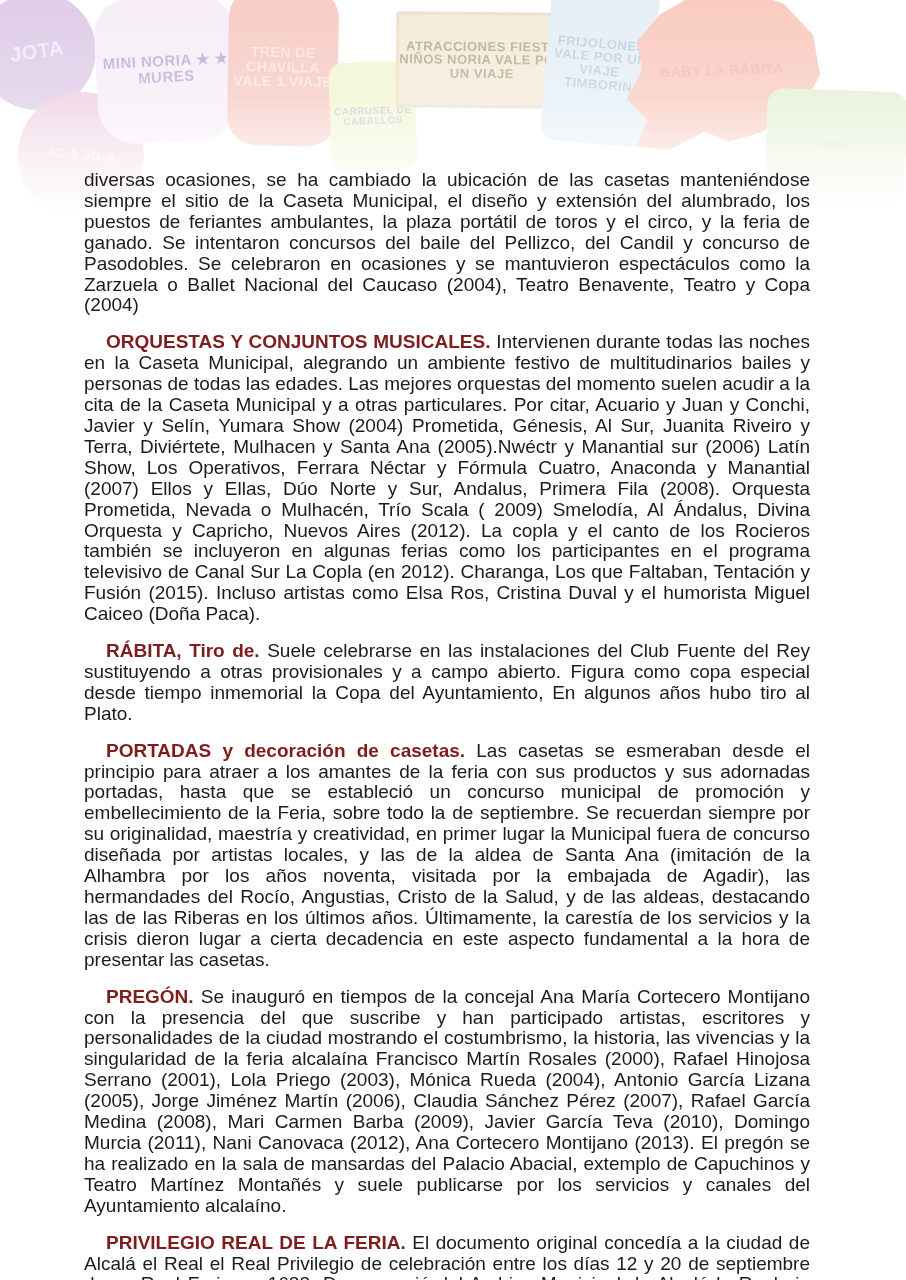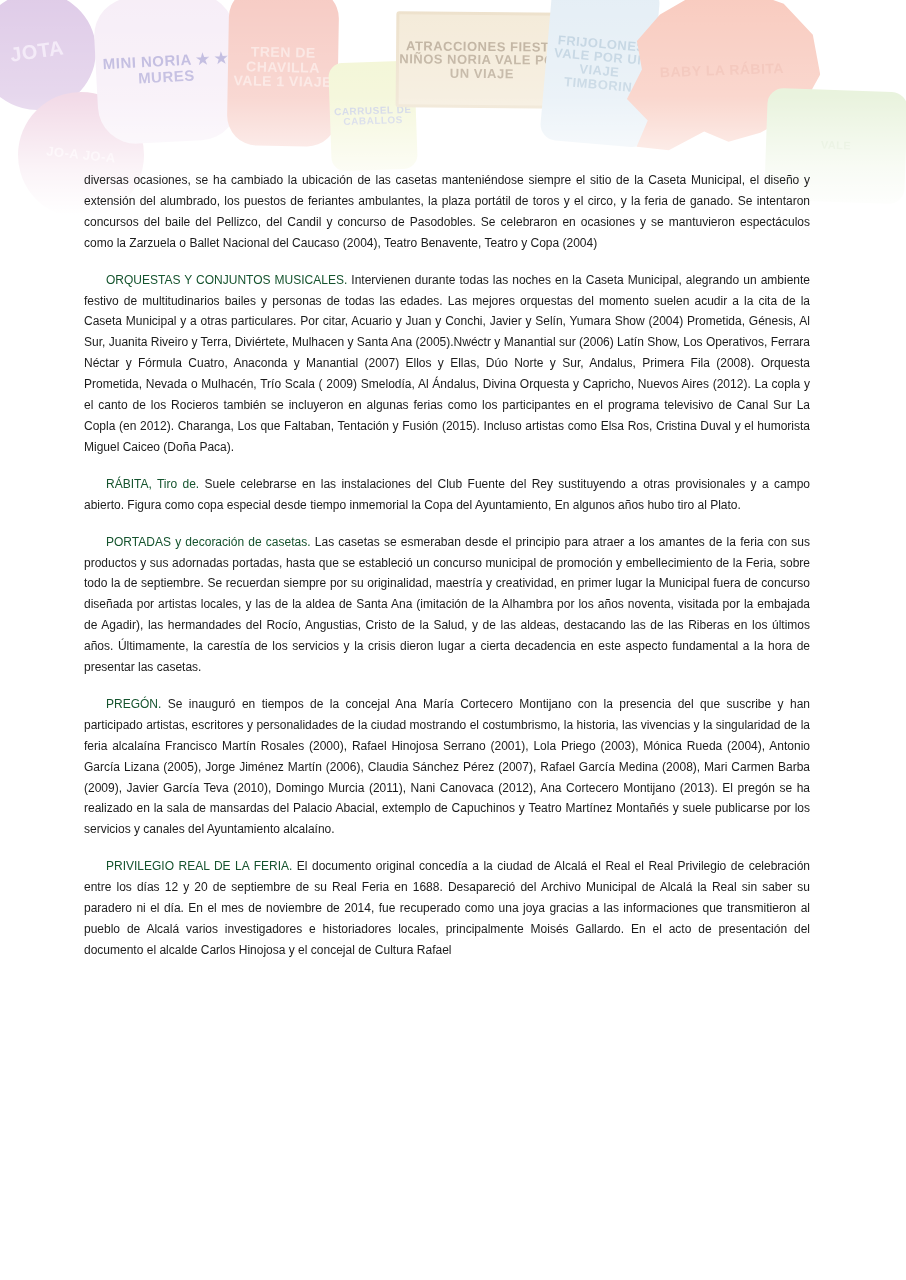--- a/index.html
+++ b/index.html
@@ -140,32 +140,32 @@
 
   
   .content {
     position: absolute;
     left: 84px;
     top: 170px;
     width: 738px;
   }
   p.para {
     margin: 0 12px 16px 0;
-    font-size: 12px;
+    font-size: 19px;
     line-height: 20.9px;
     color: #1b1b1b;
     text-align: justify;
     text-justify: inter-word;
     hyphens: manual;
   }
   p.para.indent { text-indent: 22px; }
   p.para:last-child { margin-bottom: 0; }
   .hd {
-    font-weight: normal;
-    color: #14532d;
+    font-weight: bold;
+    color: #7f1d1d;
   }
 
   
   .footer {
     position: absolute;
     left: 0;
     top: 1185px;
     width: 906px;
     display: flex;
     align-items: center;

